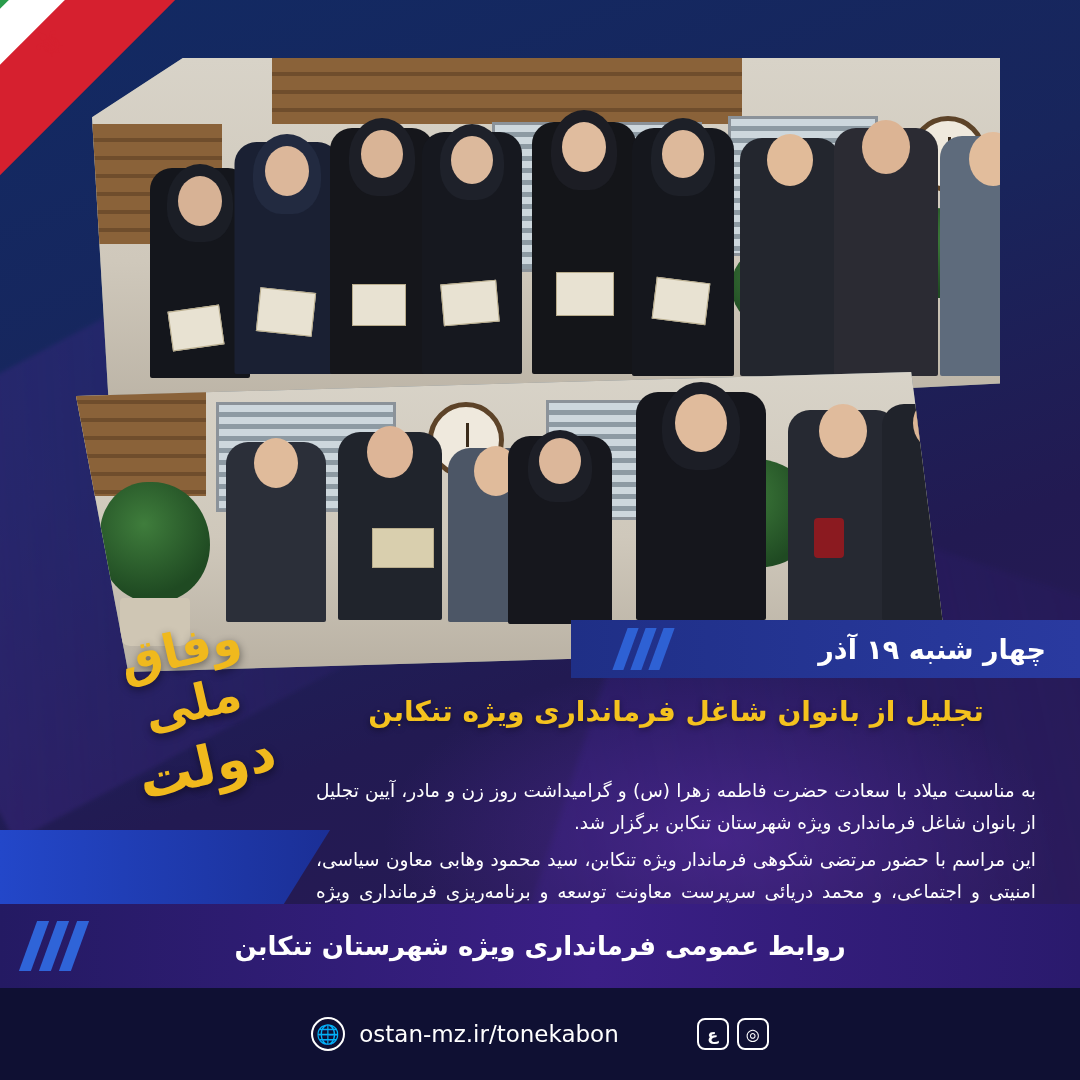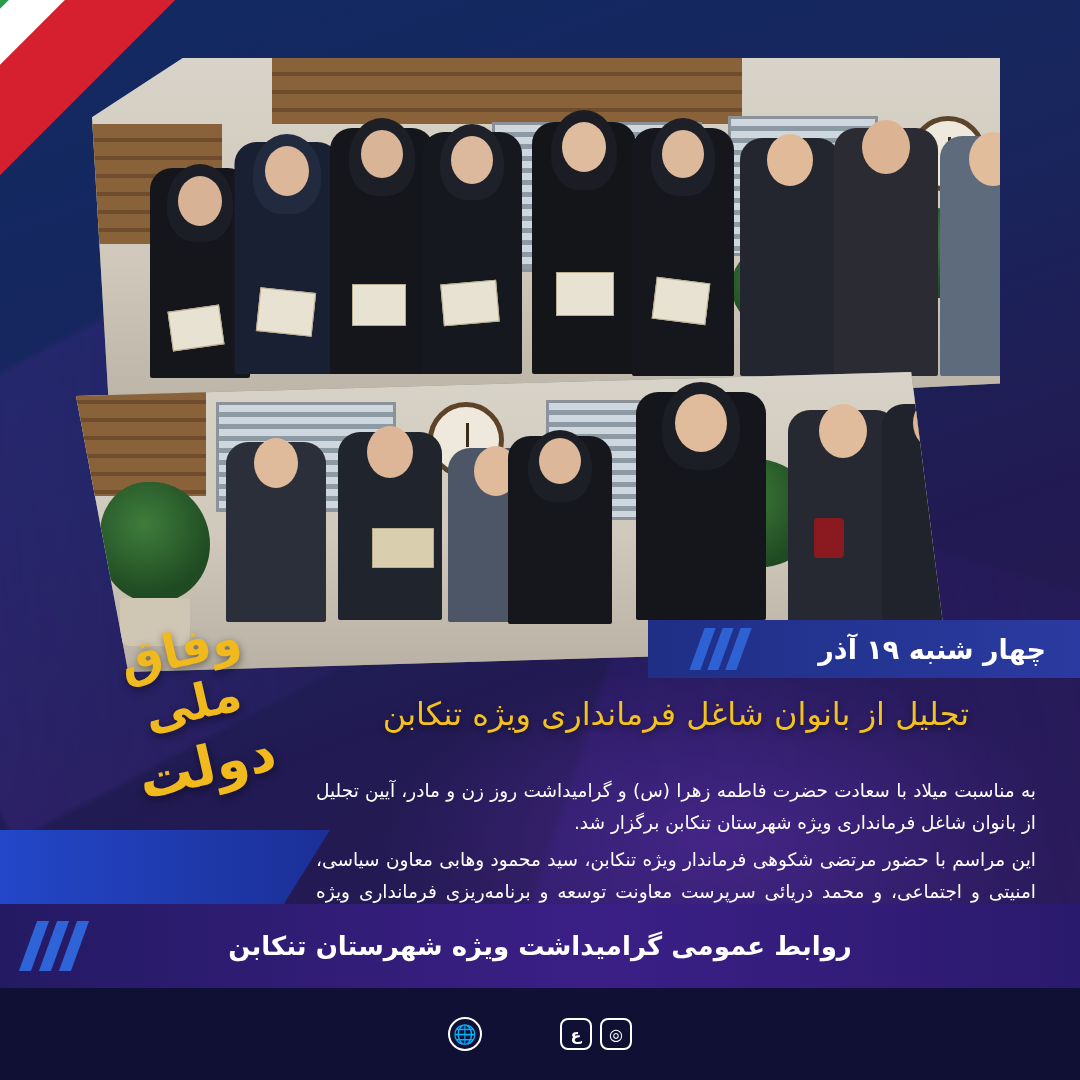--- a/index.html
+++ b/index.html
@@ -120,21 +120,21 @@
     position: absolute; left: 50%; transform: translateX(-50%);
     border-radius: 22px 22px 2px 2px;
   }
   .person .card {
     position: absolute; background: #e8e2d2; border: 1px solid #b9ad8d;
   }
 
   
   .date-bar {
     position: absolute; right: 0; top: 620px;
-    width: 432px; height: 58px;
+    width: 509px; height: 58px;
     background: linear-gradient(90deg, #1f2f86 0%, #2a3aa0 100%);
     display: flex; align-items: center; justify-content: flex-start;
     padding-right: 34px;
   }
   .date-bar .date-text {
     color: #ffffff; font-size: 27px; font-weight: bold; letter-spacing: 0.5px;
   }
   .stripes {
     position: absolute; left: 10px; top: 0; height: 58px; width: 86px;
     display: flex; gap: 7px; align-items: center;
@@ -142,21 +142,21 @@
   .stripes i {
     display: block; width: 11px; height: 42px; background: #2f64d8;
     transform: skewX(-20deg); opacity: .95;
   }
 
   
   .headline {
     position: absolute; right: 44px; top: 690px; width: 720px;
     text-align: center;
     color: #f4c21e;
-    font-size: 32px; font-weight: normal; line-height: 1.55;
+    font-size: 28px; font-weight: bold; line-height: 1.55;
     text-shadow: 0 2px 6px rgba(0,0,0,.4);
   }
   .body-copy {
     position: absolute; right: 44px; top: 775px; width: 720px;
     text-align: justify; text-align-last: right;
     color: #ffffff; font-size: 18.5px; line-height: 1.75;
     direction: rtl;
   }
   .body-copy p { margin-bottom: 4px; }
 
@@ -368,26 +368,27 @@
     <span class="l2">دولت</span>
   </div>
 
   <div class="footer-wedge"></div>
   <div class="footer-band">
     <div class="footer-stripes">
       <i></i>
         <i></i>
         <i></i>
     </div>
-    <div class="org">روابط عمومی گرامیداشت ویژه شهرستان تنکابن</div>
+    <div class="org">روابط عمومی فرمانداری ویژه شهرستان تنکابن</div>
   </div>
 
   <div class="contact-bar">
     <div class="contact">
       <span class="ic">🌐</span>
+      <span>ostan-mz.ir/tonekabon</span>
     </div>
     <div class="contact">
       <span class="ic-pair">
         <span class="ic-sq">ع</span>
         <span class="ic-sq">◎</span>
       </span>
     </div>
   </div>
 
 </div>

